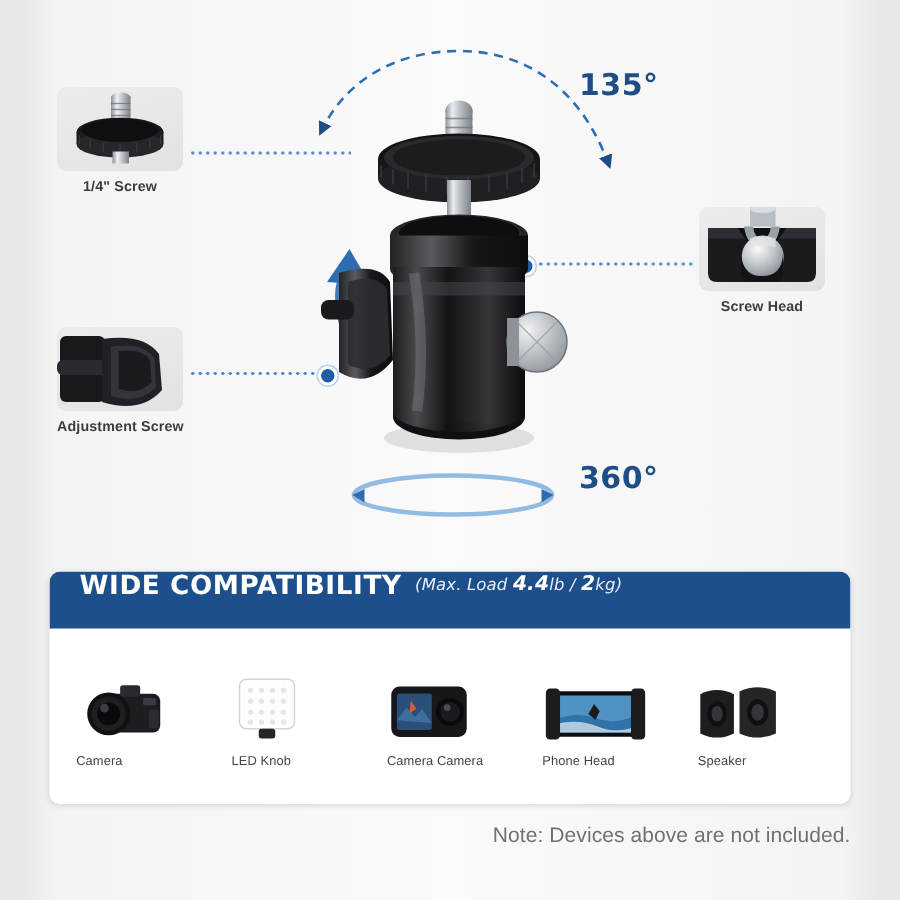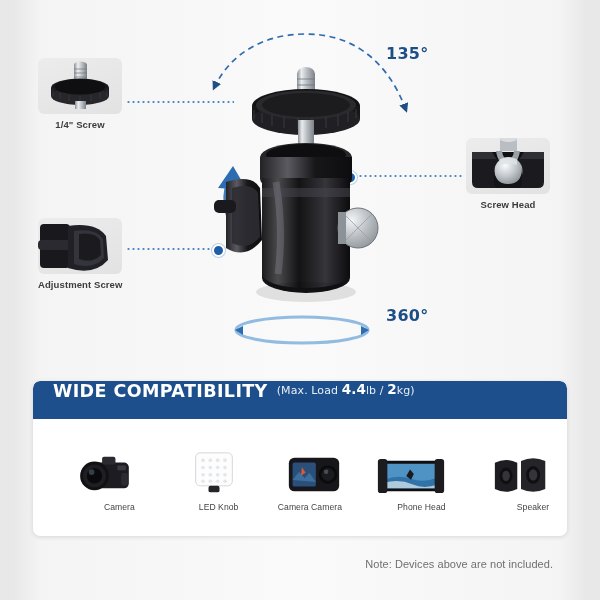--- a/index.html
+++ b/index.html
@@ -37,21 +37,21 @@
 
   
   .leader{position:absolute;height:2px;
     background-image:radial-gradient(circle,#4f86c6 0 1px,transparent 1.2px);
     background-size:5px 2px;background-repeat:repeat-x;}
   .dot{position:absolute;width:9px;height:9px;border-radius:50%;
     background:#1c5fa8;border:2px solid #ffffff;box-shadow:0 0 0 1px #bcd0e6;}
 
   
   .deg{position:absolute;color:#1d4f86;font-weight:700;font-family:"DejaVu Sans",sans-serif;
-       font-size:16px;letter-spacing:.3px;}
+       font-size:20px;letter-spacing:.3px;}
   #deg135{left:386px;top:44px;}
   #deg360{left:386px;top:306px;}
 
   
   .prod{position:absolute;left:210px;top:60px;width:180px;height:300px;}
 
   
   .card{
     position:absolute;left:33px;top:381px;width:534px;height:155px;
     background:#ffffff;border-radius:7px;
@@ -60,30 +60,30 @@
   }
   .card-head{
     height:38px;background:#1d4f8c;border-radius:7px 7px 0 0;
     display:flex;align-items:flex-start;padding:0 0 0 20px;gap:9px;
   }
   .card-title{
     color:#ffffff;font-size:17.5px;font-weight:700;letter-spacing:.4px;
     font-family:"DejaVu Sans",sans-serif;
   }
   .card-sub{color:#e7eef6;font-size:11px;letter-spacing:.1px;
-    font-family:"DejaVu Sans",sans-serif;}
+    font-family:"DejaVu Sans",sans-serif;font-style:italic;}
   .card-sub b{font-size:13.5px;color:#ffffff;font-weight:700;}
   .devices{display:flex;height:117px;align-items:center;justify-content:space-around;padding:0 8px;}
-  .dev{width:84px;display:flex;flex-direction:column;align-items:flex-end;gap:7px;}
+  .dev{width:84px;display:flex;flex-direction:column;align-items:flex-start;gap:7px;}
   .dev-ico{height:52px;display:flex;align-items:flex-end;justify-content:center;}
   .dev-cap{font-size:8.6px;color:#444;white-space:nowrap;letter-spacing:.05px;}
 
   .note{
-    position:absolute;right:47px;top:548px;
-    font-size:11px;color:#707070;letter-spacing:.05px;margin-top:10px;
+    position:absolute;right:33px;top:548px;
+    font-size:14px;color:#707070;letter-spacing:.05px;
   }
 </style>
 </head>
 <body>
 
 <div class="stage">
 
   <div class="hero">
 
     <svg width="600" height="372" style="position:absolute;left:0;top:0;">

